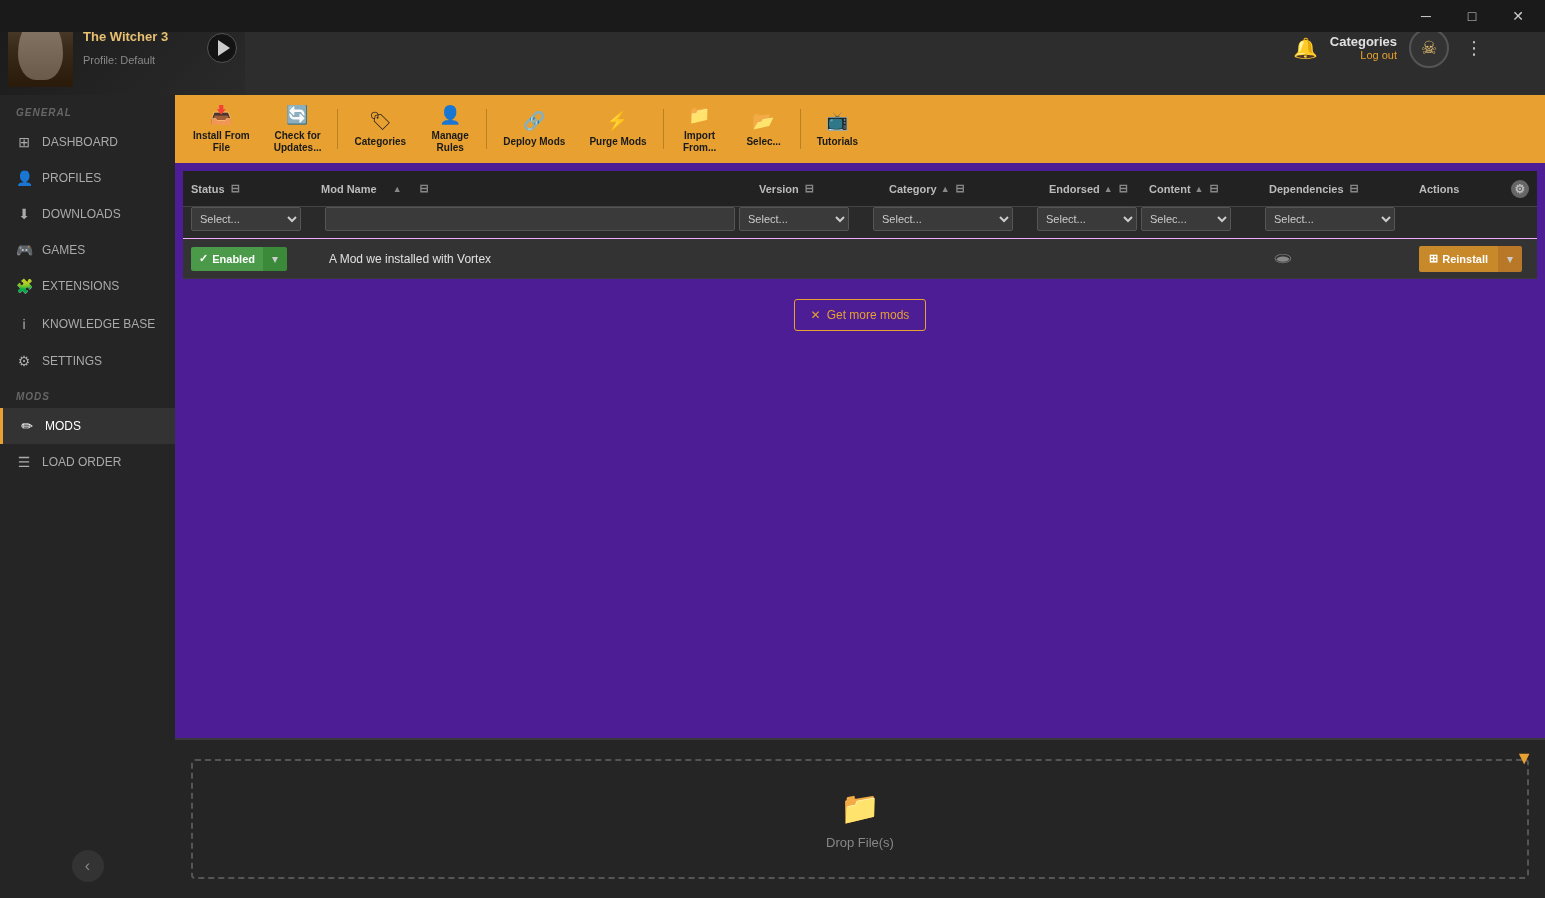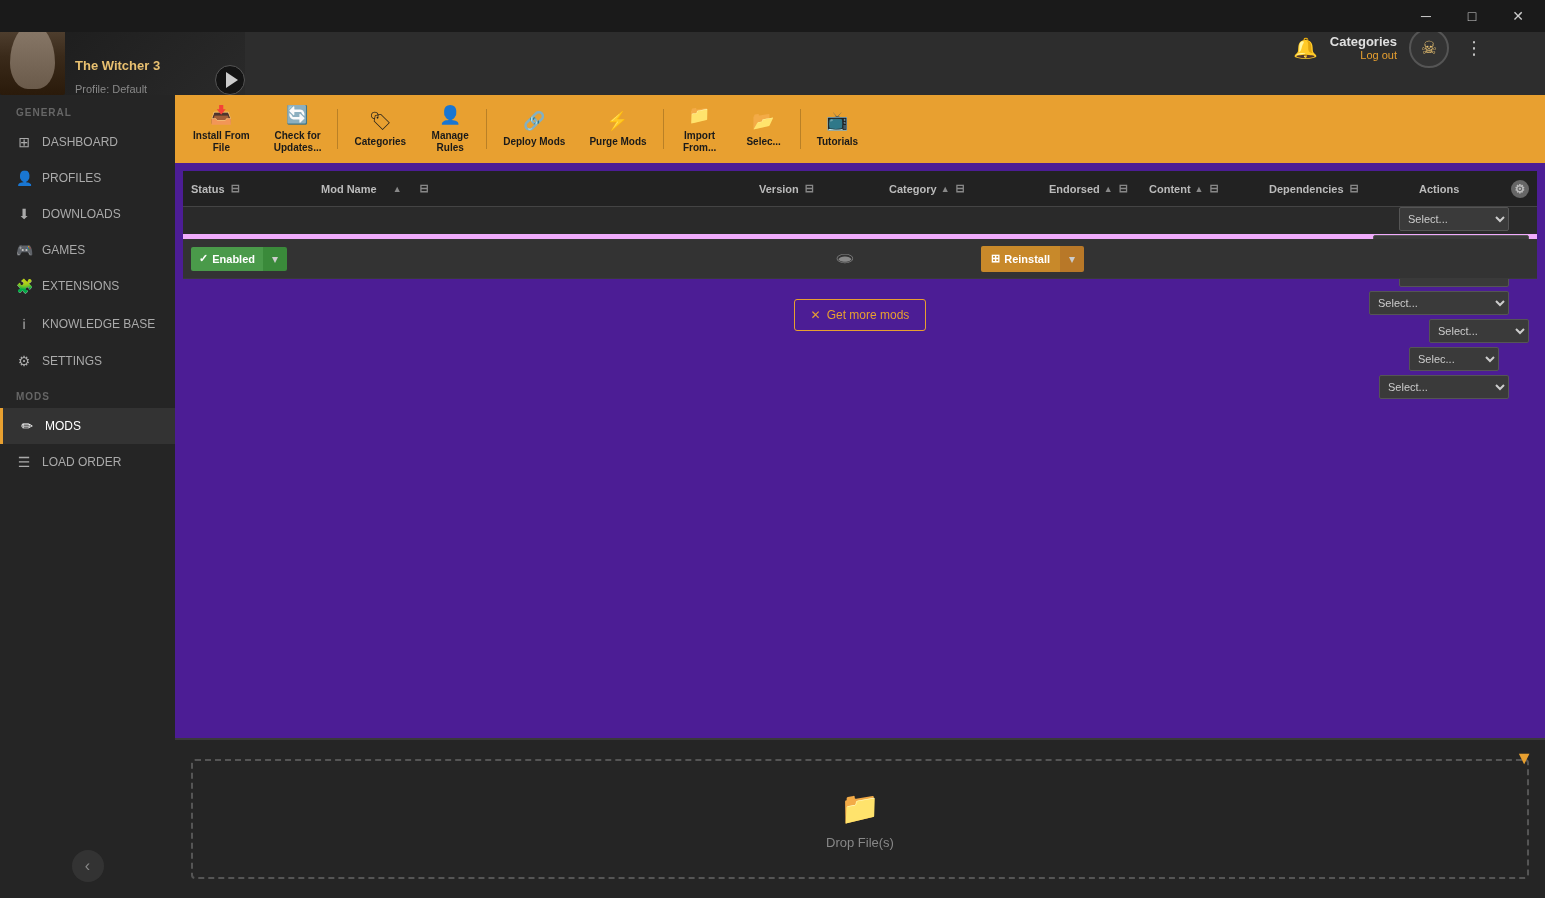--- a/index.html
+++ b/index.html
@@ -38,21 +38,22 @@
     }
 
     
     .game-header {
       position: absolute;
       top: 0; left: 0;
       width: 245px;
       height: 95px;
       background: linear-gradient(135deg, #1a1a1a 0%, #2a2a2a 100%);
       display: flex;
-      align-items: flex-end;
+      align-items: center;
+      padding: 8px;
       z-index: 50;
     }
     .game-avatar {
       width: 65px;
       height: 78px;
       background: #444;
       border-radius: 2px;
       overflow: hidden;
       margin-right: 10px;
       flex-shrink: 0;
@@ -205,20 +206,21 @@
       z-index: 30;
       padding-top: 95px;
     }
     .sidebar-section-label {
       font-size: 10px;
       font-weight: bold;
       color: #666;
       padding: 12px 16px 6px;
       letter-spacing: 1px;
       text-transform: uppercase;
+      font-style: italic;
     }
     .sidebar-item {
       display: flex;
       align-items: center;
       padding: 10px 16px;
       cursor: pointer;
       color: #aaa;
       gap: 10px;
       font-size: 12px;
       font-weight: 500;
@@ -283,27 +285,26 @@
     .col-modname { flex: 1; gap: 16px; }
     .col-version { width: 130px; }
     .col-category { width: 160px; }
     .col-endorsed { width: 100px; }
     .col-content { width: 120px; }
     .col-deps { width: 150px; }
     .col-actions { width: 110px; display: flex; justify-content: space-between; align-items: center; }
 
     .filter-row {
       display: flex;
-      align-items: flex-end;
+      align-items: flex-start;
       background: #2a2a2a;
       height: 32px;
       padding: 0 8px;
-      border-bottom: 5px solid #f0abfc;
+      border-bottom: 1px solid #f0abfc;
       gap: 4px;
-      flex-direction: column;
     }
     .filter-select {
       height: 24px;
       background: #3a3a3a;
       border: 1px solid #555;
       color: #ccc;
       font-size: 11px;
       border-radius: 2px;
       cursor: pointer;
       padding: 0 4px;
@@ -683,20 +684,21 @@
     <div class="mod-row">
       <div class="col-status">
         <div class="enabled-group">
           <div class="enabled-badge">
             <span>✓</span>
             <span>Enabled</span>
           </div>
           <div class="enabled-badge-arrow">▾</div>
         </div>
       </div>
+      <div class="mod-name-cell">A Mod we installed with Vortex</div>
       <div class="col-version"></div>
       <div class="col-category"></div>
       <div class="col-endorsed"></div>
       <div class="col-content"></div>
       <div class="col-deps">
         <div class="mod-icon-btn" style="font-size:16px;">🕳</div>
       </div>
       <div class="col-actions">
         <div class="reinstall-group">
           <div class="reinstall-btn">

